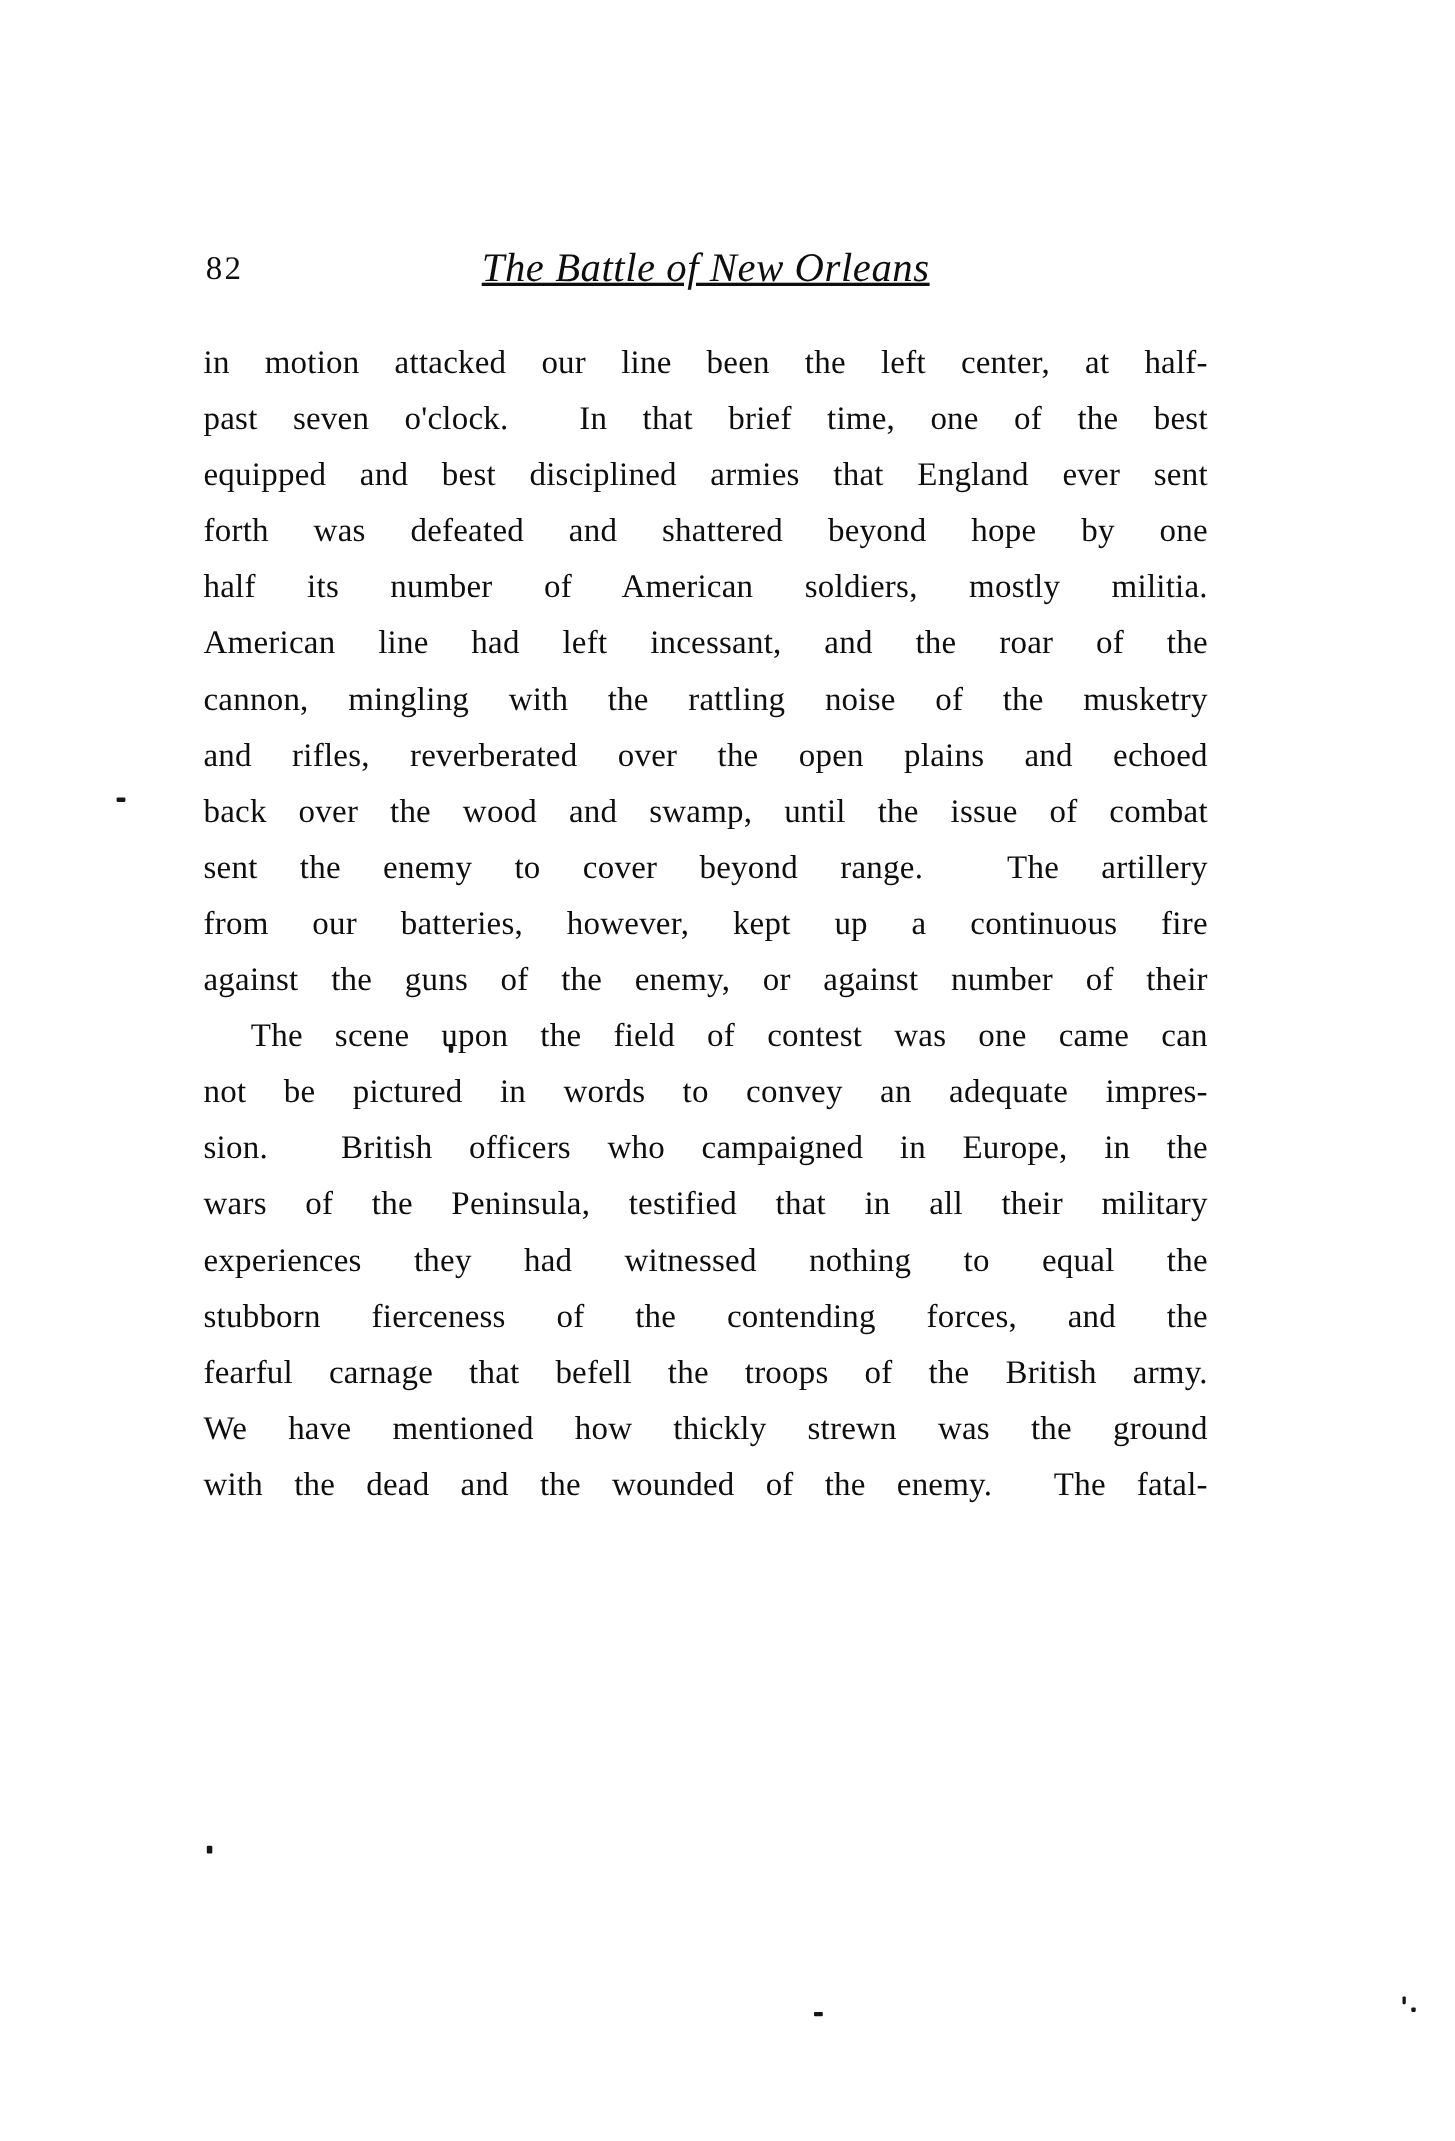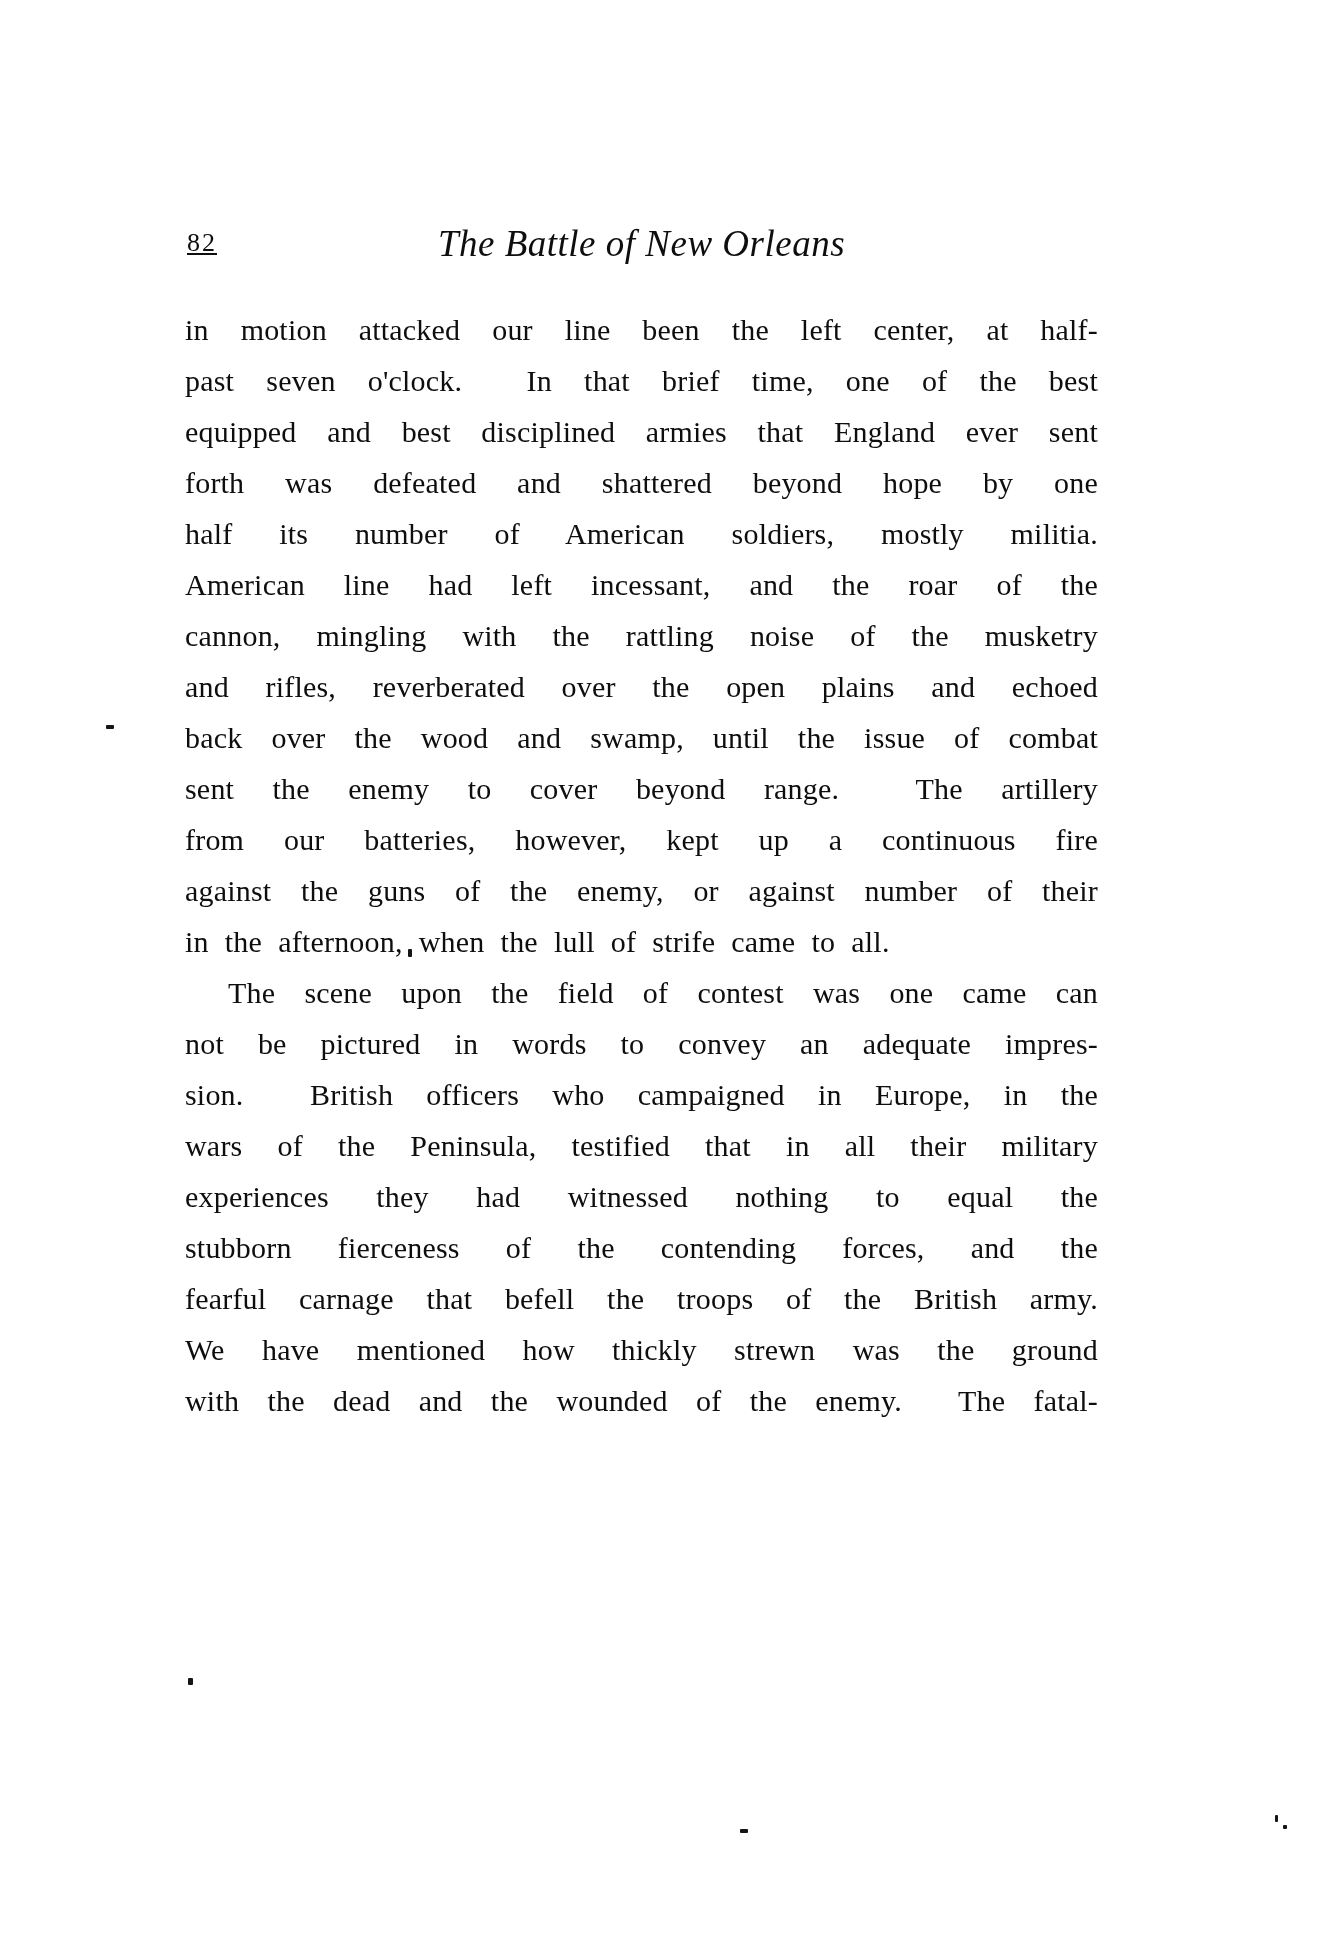--- a/index.html
+++ b/index.html
@@ -20,34 +20,34 @@
     position: absolute;
     left: 185px;
     top: 222px;
     width: 913px;
     height: 48px;
   }
   .pagenum {
     position: absolute;
     left: 2px;
     top: 6px;
-    font-size: 26px;
+    font-size: 30px;
     letter-spacing: 2px;
-    text-decoration: underline;
   }
   .title {
     position: absolute;
     left: 0;
     right: 0;
     top: 0;
     text-align: center;
     font-style: italic;
     font-size: 37px;
     letter-spacing: 0.5px;
     white-space: nowrap;
+    text-decoration: underline;
   }
   .bodytext {
     position: absolute;
     left: 185px;
     top: 304px;
     width: 913px;
     font-size: 30px;
     line-height: 51px;
     letter-spacing: 0.2px;
   }
@@ -84,21 +84,20 @@
       <div class="line">equipped and best disciplined armies that England ever sent</div>
       <div class="line">forth was defeated and shattered beyond hope by one</div>
       <div class="line">half its number of American soldiers, mostly militia.</div>
       <div class="line">American line had left incessant, and the roar of the</div>
       <div class="line">cannon, mingling with the rattling noise of the musketry</div>
       <div class="line">and rifles, reverberated over the open plains and echoed</div>
       <div class="line">back over the wood and swamp, until the issue of combat</div>
       <div class="line">sent the enemy to cover beyond range.&nbsp; The artillery</div>
       <div class="line">from our batteries, however, kept up a continuous fire</div>
       <div class="line">against the guns of the enemy, or against number of their</div>
-      <div class="line no-just">in the afternoon, when the lull of strife came to all.</div>
       <div class="line indent">The scene upon the field of contest was one came can</div>
       <div class="line">not be pictured in words to convey an adequate impres-</div>
       <div class="line">sion.&nbsp; British officers who campaigned in Europe, in the</div>
       <div class="line">wars of the Peninsula, testified that in all their military</div>
       <div class="line">experiences they had witnessed nothing to equal the</div>
       <div class="line">stubborn fierceness of the contending forces, and the</div>
       <div class="line">fearful carnage that befell the troops of the British army.</div>
       <div class="line">We have mentioned how thickly strewn was the ground</div>
       <div class="line">with the dead and the wounded of the enemy.&nbsp; The fatal-</div>
     </div>

